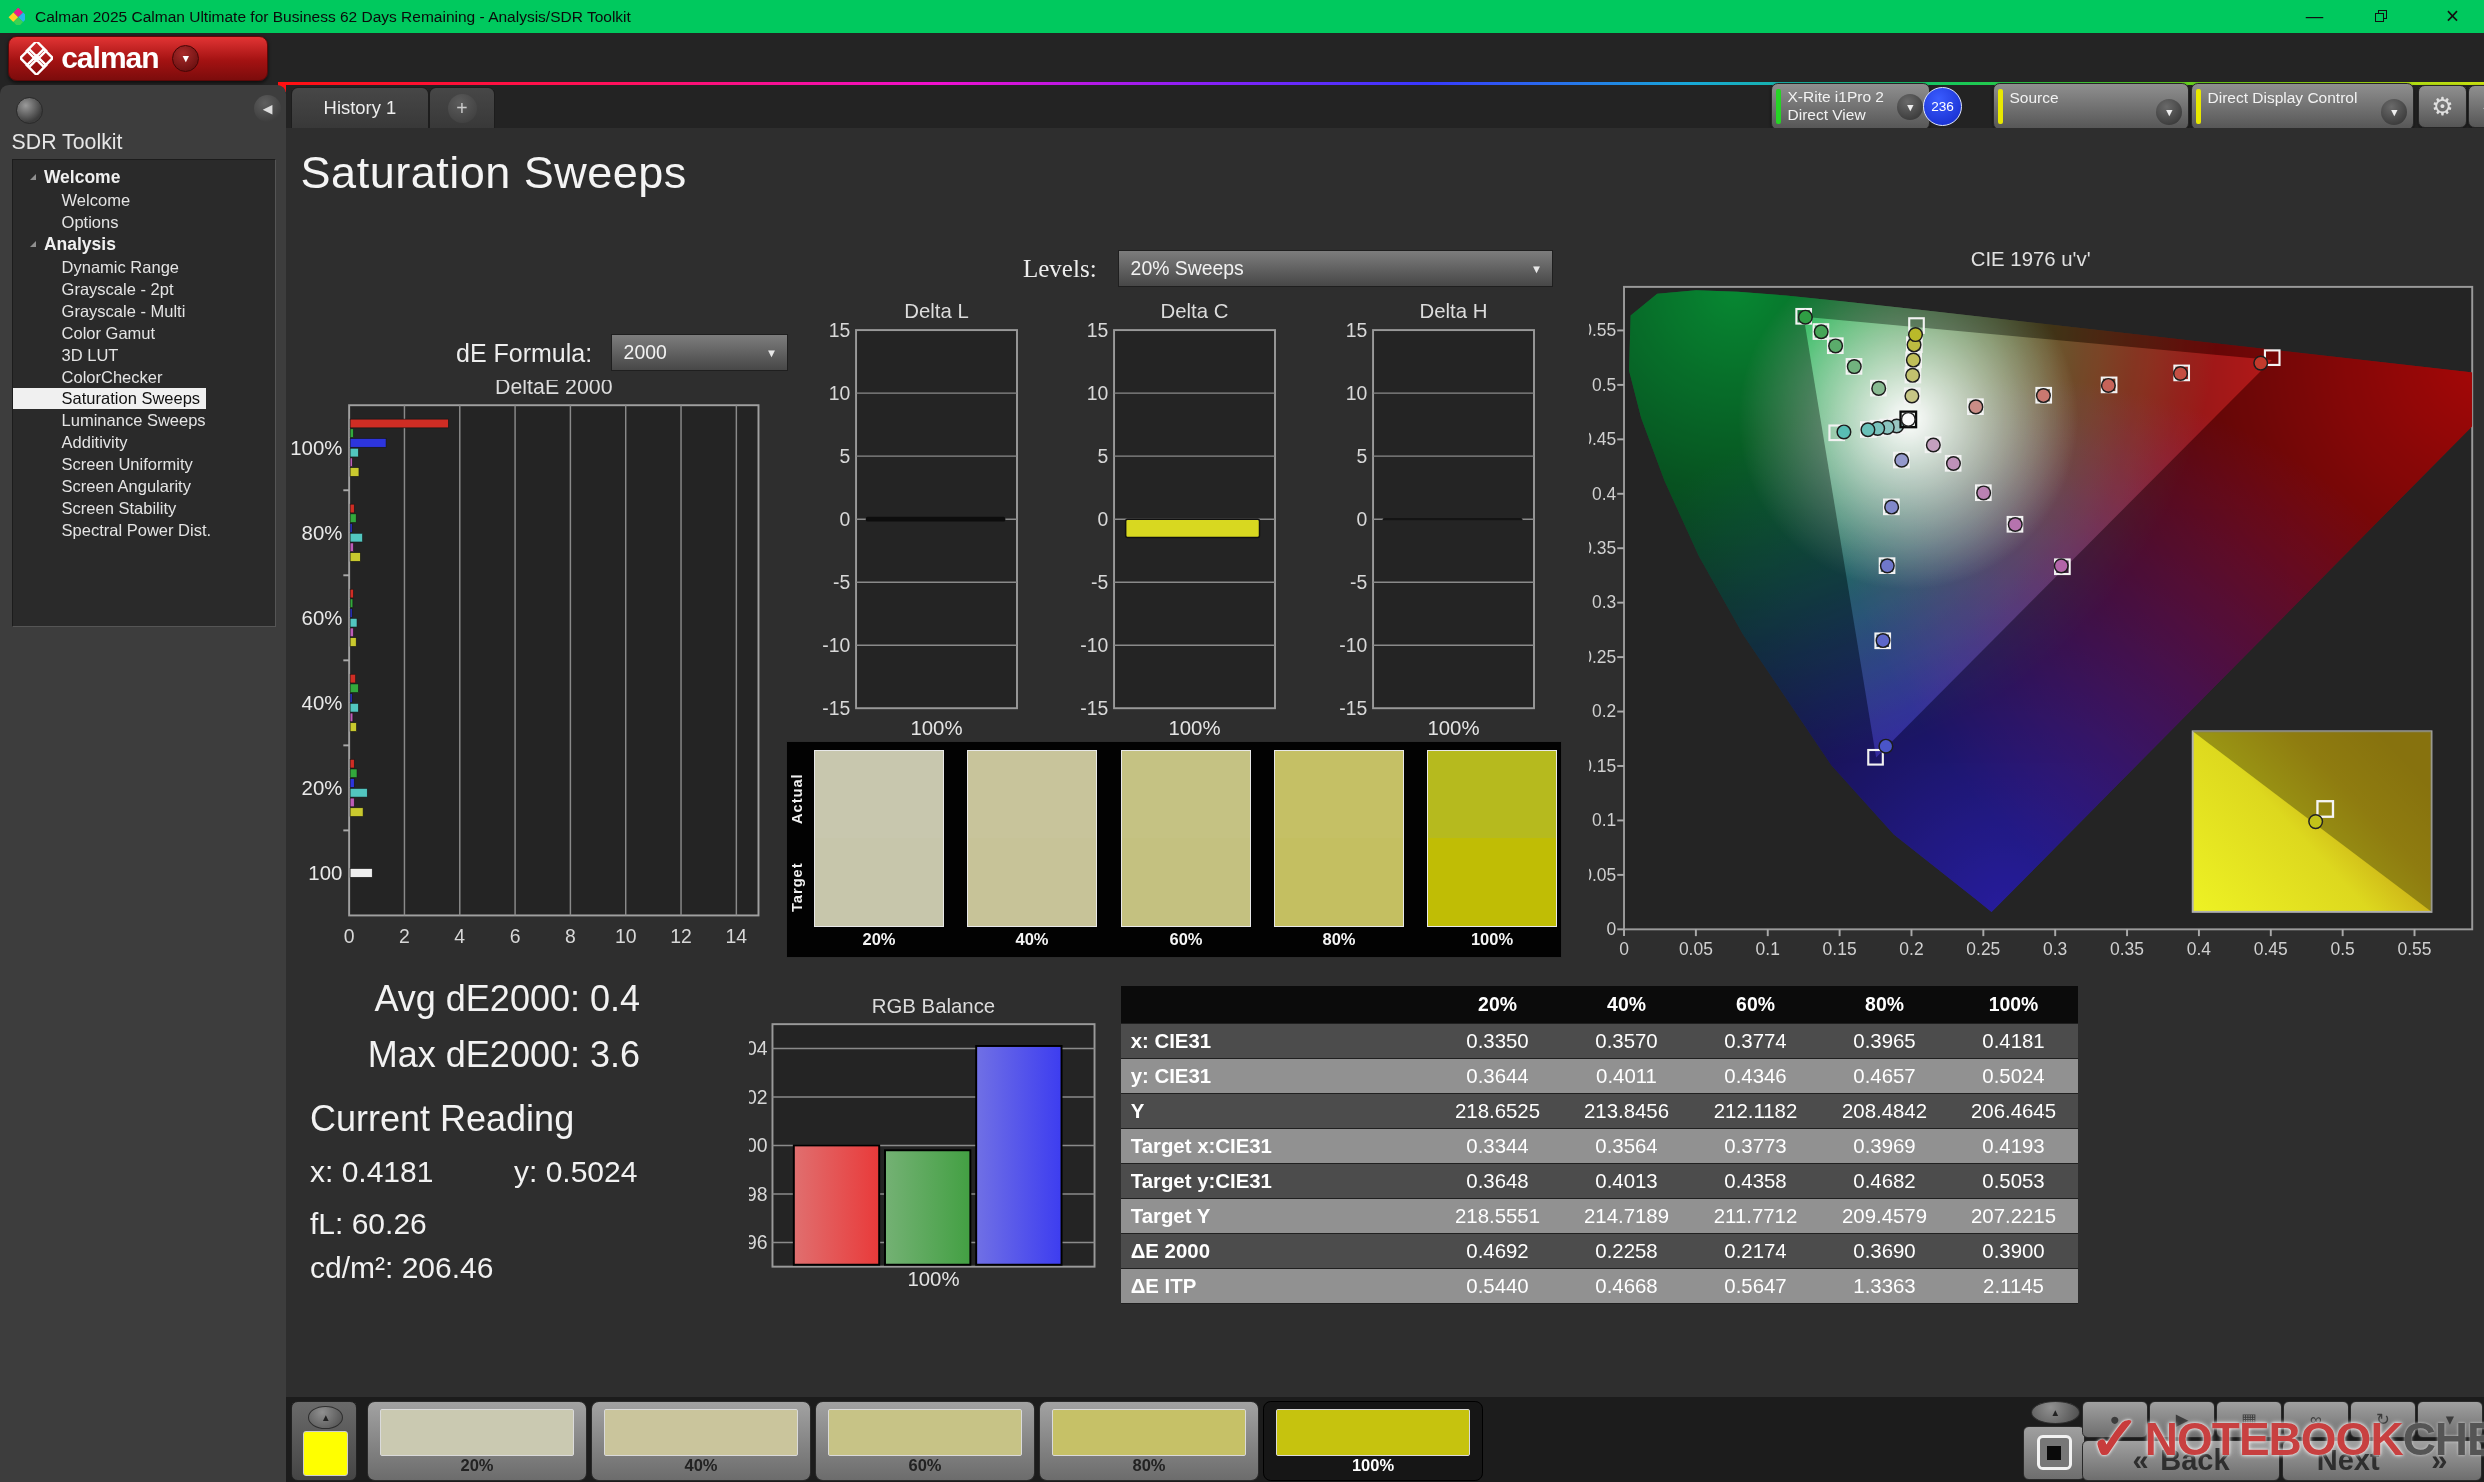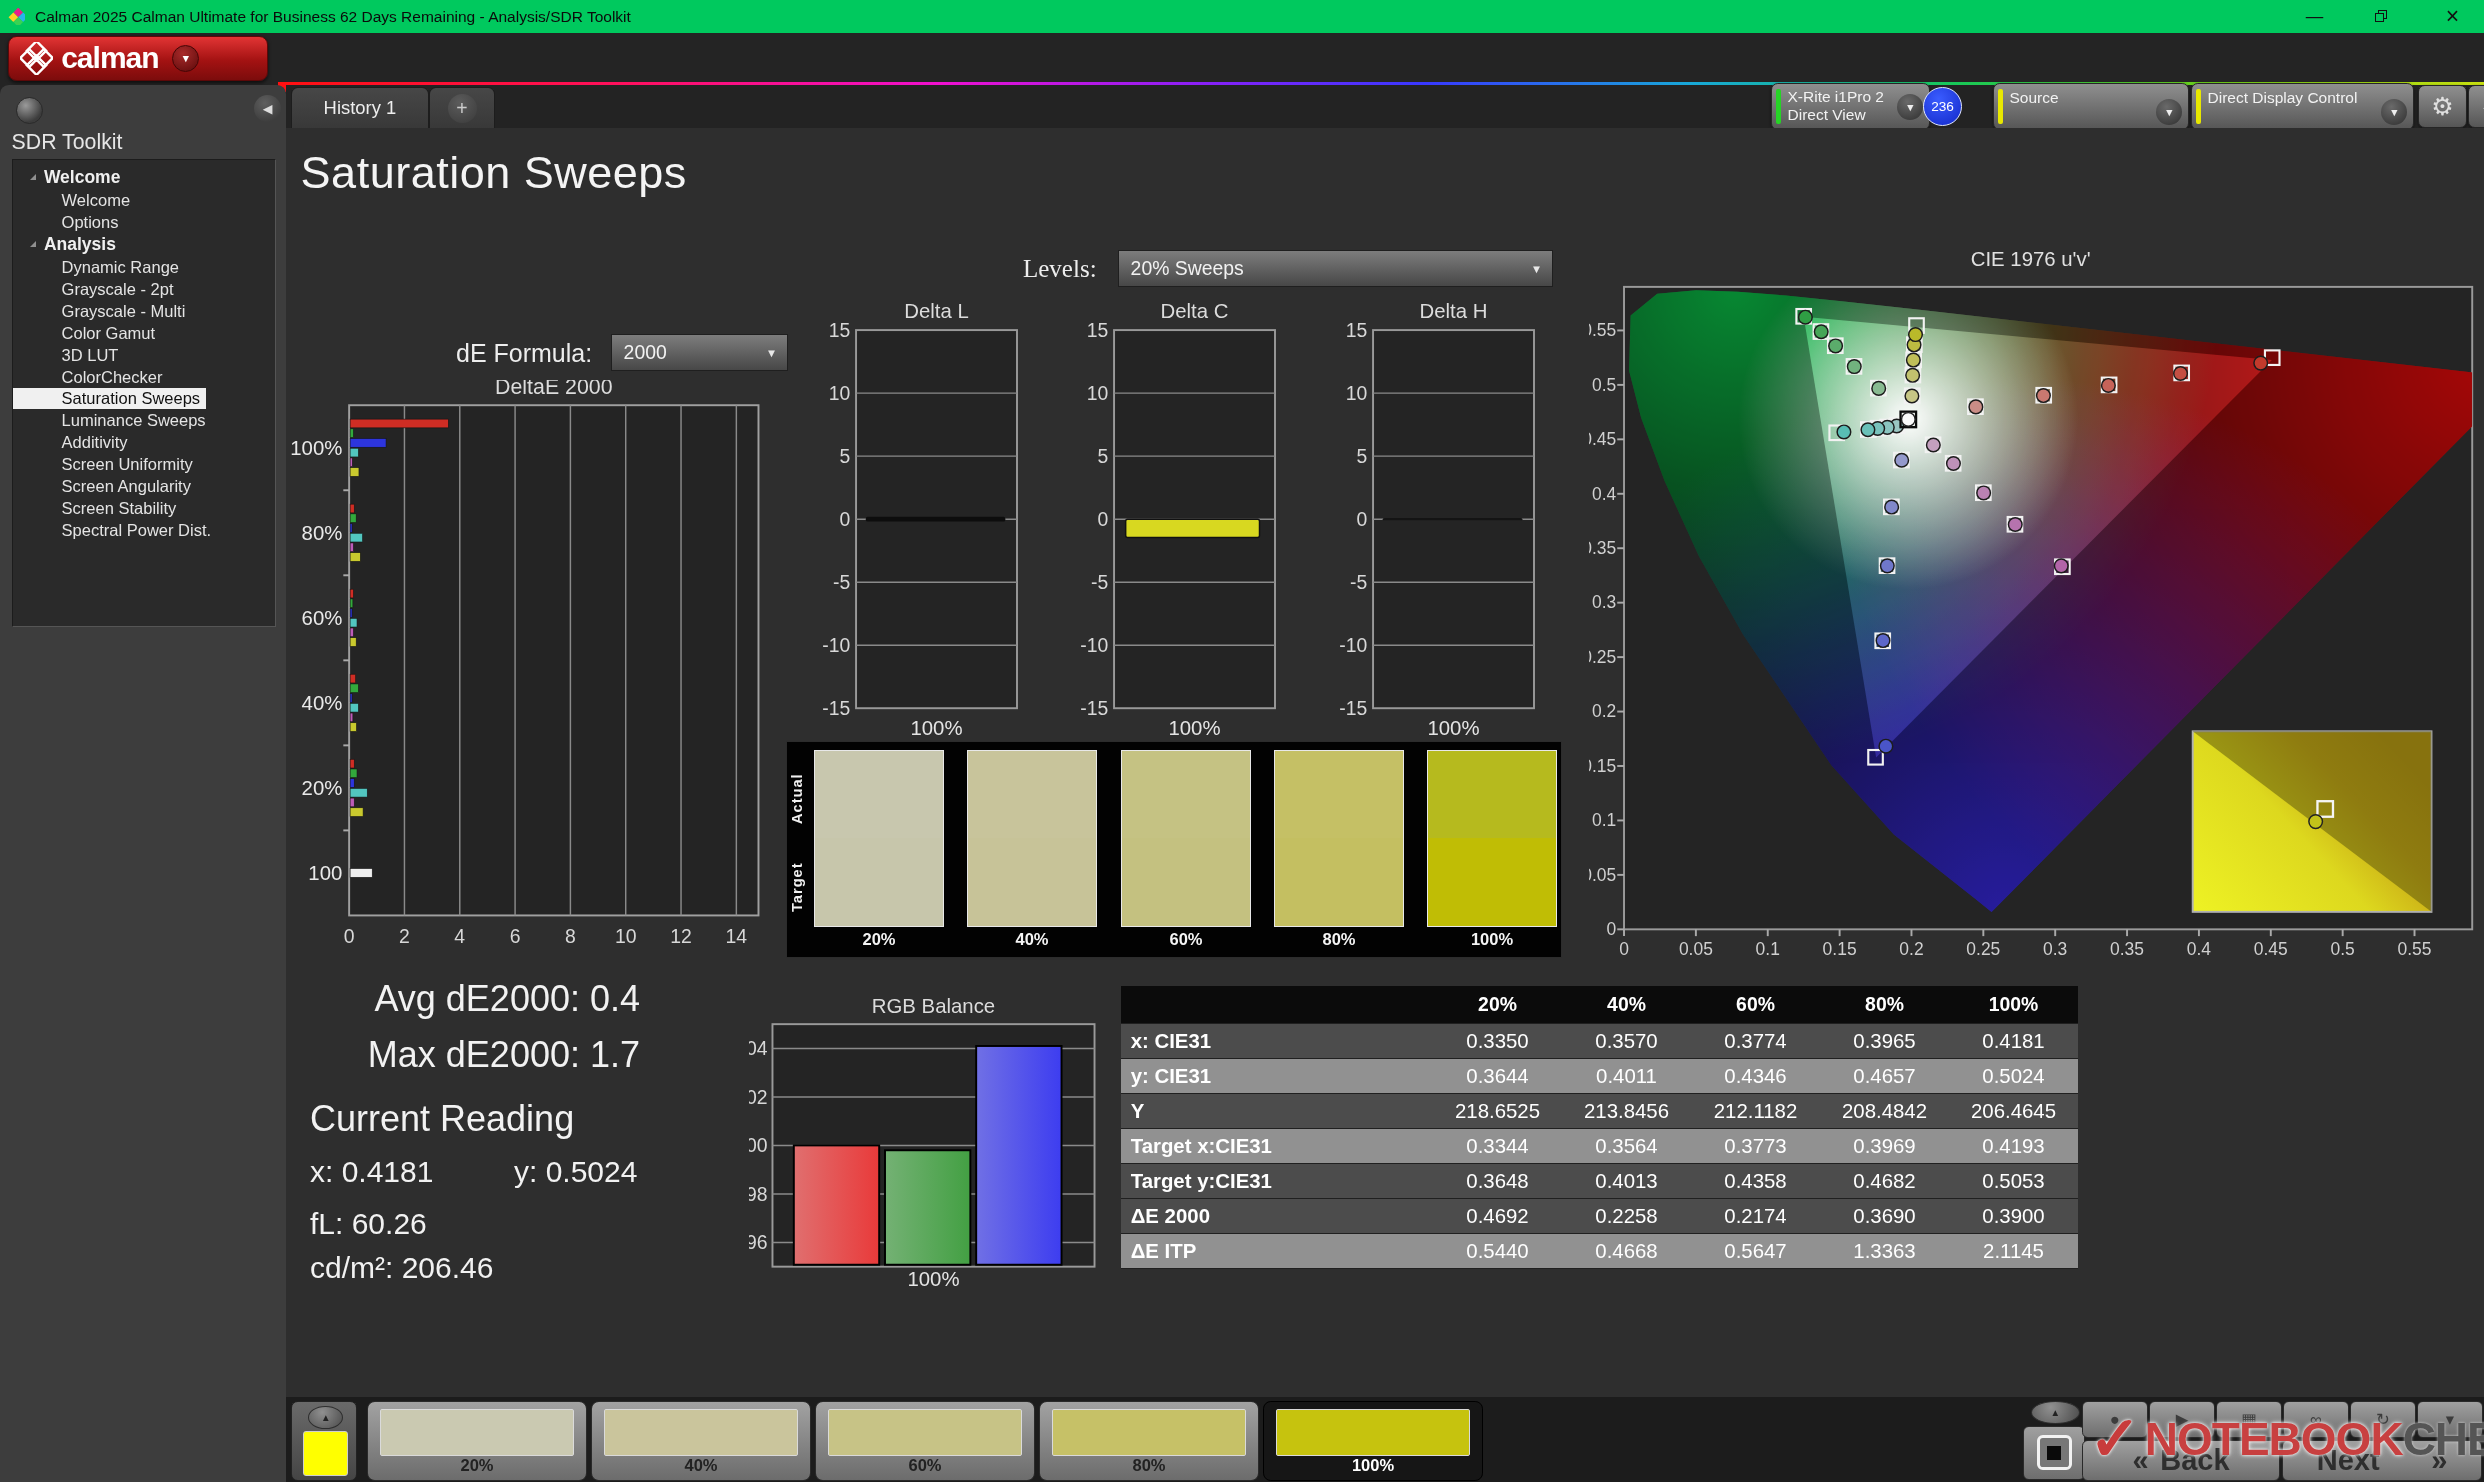--- a/index.html
+++ b/index.html
@@ -515,21 +515,21 @@
         <g>
           <rect x="622" y="496" width="246" height="186" fill="url(#insetG)" stroke="#b0b0b0" stroke-width="2"></rect>
           <polygon points="622,496 868,496 868,682" fill="#55500a" opacity="0.5"></polygon>
           <rect x="750.53" y="567.98" width="16" height="16" fill="none" stroke="#f5f5f5" stroke-width="2.4"></rect>
           <circle cx="748.69" cy="589" r="7" fill="#c2c21a" stroke="#222" stroke-width="1.5"></circle>
         </g>
       </svg>
 
     <div class="abs" style="left:34px;top:850px;width:320px;text-align:right;">
       <div class="bigstat">Avg dE2000: 0.4</div>
-      <div class="bigstat" style="margin-top:13.6px;">Max dE2000: 1.7</div>
+      <div class="bigstat" style="margin-top:13.6px;">Max dE2000: 3.6</div>
     </div>
     <div class="bigstat abs" style="left:24px;top:970px;">Current Reading</div>
     <div class="midstat abs" style="left:24px;top:1027px;">x: 0.4181</div>
     <div class="midstat abs" style="left:228px;top:1027px;">y: 0.5024</div>
     <div class="midstat abs" style="left:24px;top:1079px;">fL: 60.26</div>
     <div class="midstat abs" style="left:24px;top:1123px;">cd/m²: 206.46</div>
 
     <svg id="svg-rgb" class="abs" style="left:463px;top:869px;" width="369" height="291" viewBox="0 0 380 300">
         <text x="190" y="16" font-size="21" fill="#dcdcdc" text-anchor="middle">RGB Balance</text>
         <rect x="24" y="28" width="332" height="250" fill="#242424" stroke="#9a9a9a" stroke-width="2"></rect>
@@ -605,20 +605,28 @@
           <div class="val">0.4193</div>
         </div>
         <div class="trow" style="background: rgb(76, 76, 76);">
           <div class="lab">Target y:CIE31</div>
           <div class="val">0.3648</div>
           <div class="val">0.4013</div>
           <div class="val">0.4358</div>
           <div class="val">0.4682</div>
           <div class="val">0.5053</div>
         </div>
+        <div class="trow" style="background: rgb(145, 145, 145);">
+          <div class="lab">Target Y</div>
+          <div class="val">218.5551</div>
+          <div class="val">214.7189</div>
+          <div class="val">211.7712</div>
+          <div class="val">209.4579</div>
+          <div class="val">207.2215</div>
+        </div>
         <div class="trow" style="background: rgb(76, 76, 76);">
           <div class="lab">ΔE 2000</div>
           <div class="val">0.4692</div>
           <div class="val">0.2258</div>
           <div class="val">0.2174</div>
           <div class="val">0.3690</div>
           <div class="val">0.3900</div>
         </div>
         <div class="trow" style="background: rgb(145, 145, 145);">
           <div class="lab">ΔE ITP</div>

